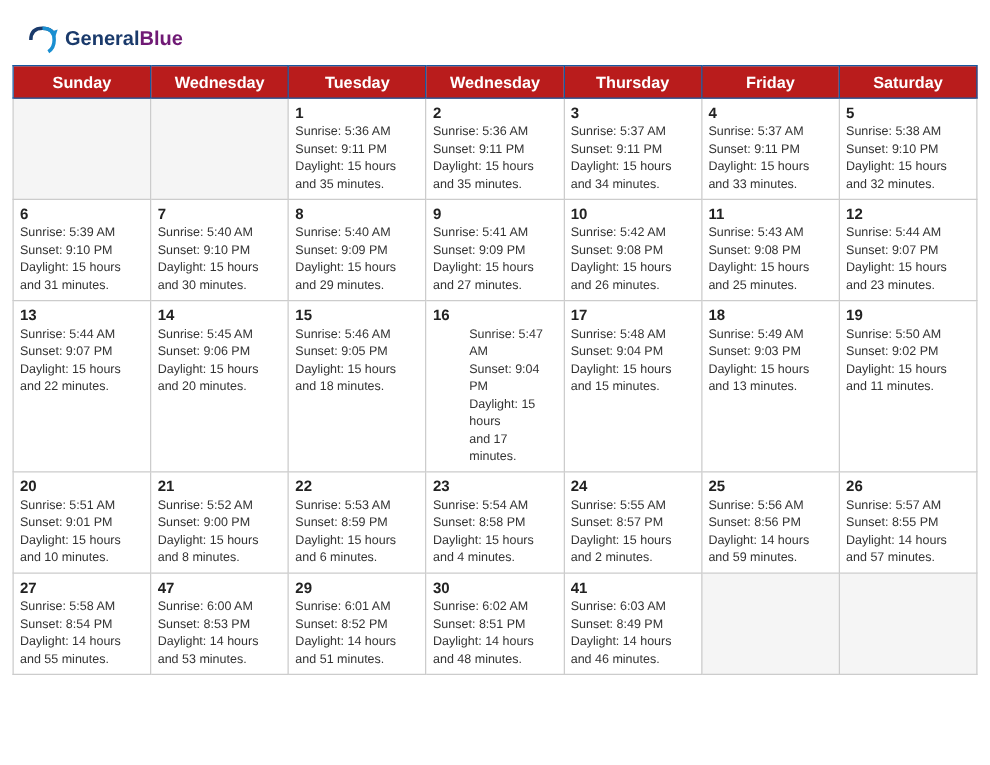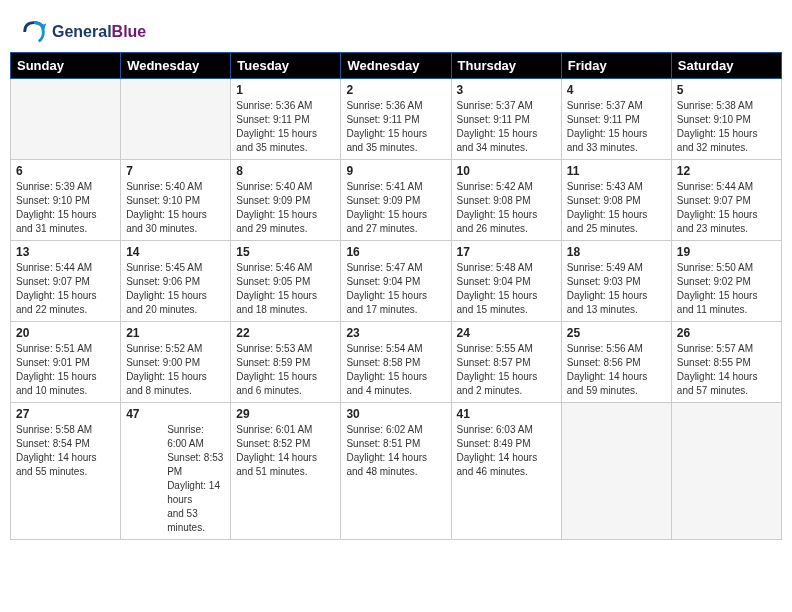--- a/index.html
+++ b/index.html
@@ -45,27 +45,27 @@
     .location-title {
       font-size: 15px;
       color: #444;
     }
     .calendar {
       width: 100%;
       border-collapse: collapse;
       border: 1px solid #ccc;
     }
     .calendar th {
-      background: #000000;
+      background: #b91c1c;
       color: #fff;
       font-size: 13px;
       font-weight: bold;
       padding: 5px 6px;
       border: 1px solid #1558a0;
-      text-align: left;
+      text-align: center;
     }
     .calendar td {
       vertical-align: top;
       border: 1px solid #ccc;
       padding: 4px 5px;
       width: 110px;
       min-height: 75px;
       font-size: 10.5px;
       color: #222;
       background: #fff;
@@ -224,21 +224,21 @@
         </td>
         <td>
           <div class="day-num">15</div>
           <div class="cell-content" style="white-space: pre-line;">Sunrise: 5:46 AM
 Sunset: 9:05 PM
 Daylight: 15 hours
 and 18 minutes.</div>
         </td>
         <td>
           <div class="day-num">16</div>
-          <div class="cell-content" style="white-space: pre-line;">Sunrise: 5:47 AM
+          <div class="cell-content" style="white-space: pre-line; margin-left: 29px;">Sunrise: 5:47 AM
 Sunset: 9:04 PM
 Daylight: 15 hours
 and 17 minutes.</div>
         </td>
         <td>
           <div class="day-num">17</div>
           <div class="cell-content" style="white-space: pre-line;">Sunrise: 5:48 AM
 Sunset: 9:04 PM
 Daylight: 15 hours
 and 15 minutes.</div>
@@ -312,21 +312,21 @@
       <tr>
         <td>
           <div class="day-num">27</div>
           <div class="cell-content" style="white-space: pre-line;">Sunrise: 5:58 AM
 Sunset: 8:54 PM
 Daylight: 14 hours
 and 55 minutes.</div>
         </td>
         <td>
           <div class="day-num">47</div>
-          <div class="cell-content" style="white-space: pre-line; margin-left: 41px;">Sunrise: 6:00 AM
+          <div class="cell-content" style="white-space: pre-line;">Sunrise: 6:00 AM
 Sunset: 8:53 PM
 Daylight: 14 hours
 and 53 minutes.</div>
         </td>
         <td>
           <div class="day-num">29</div>
           <div class="cell-content" style="white-space: pre-line;">Sunrise: 6:01 AM
 Sunset: 8:52 PM
 Daylight: 14 hours
 and 51 minutes.</div>

